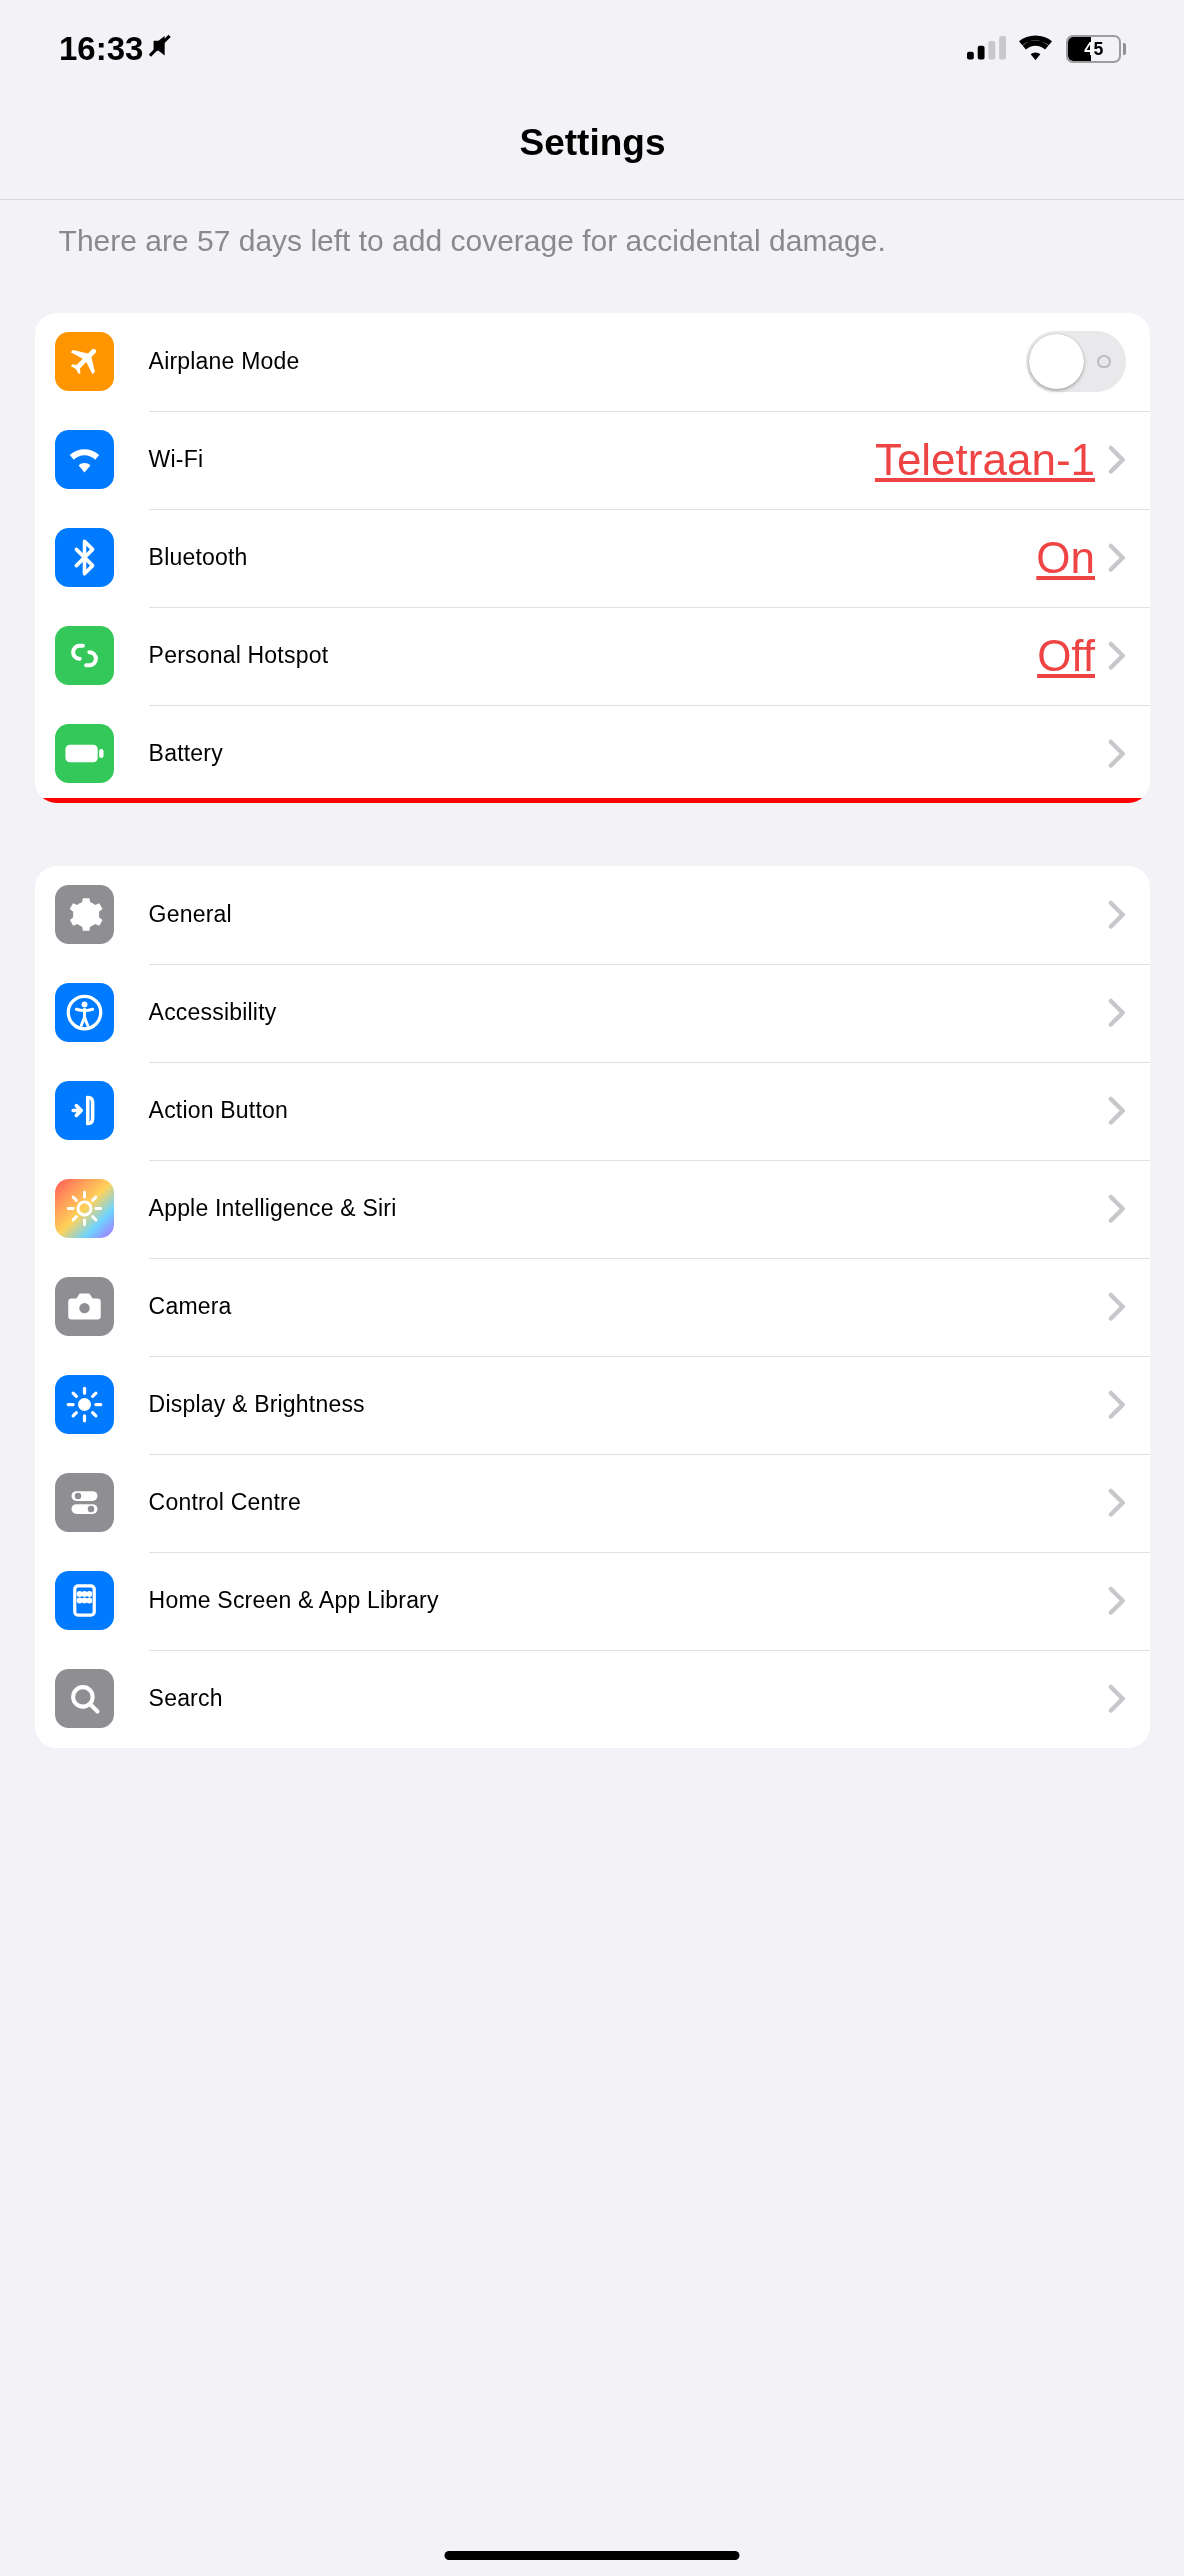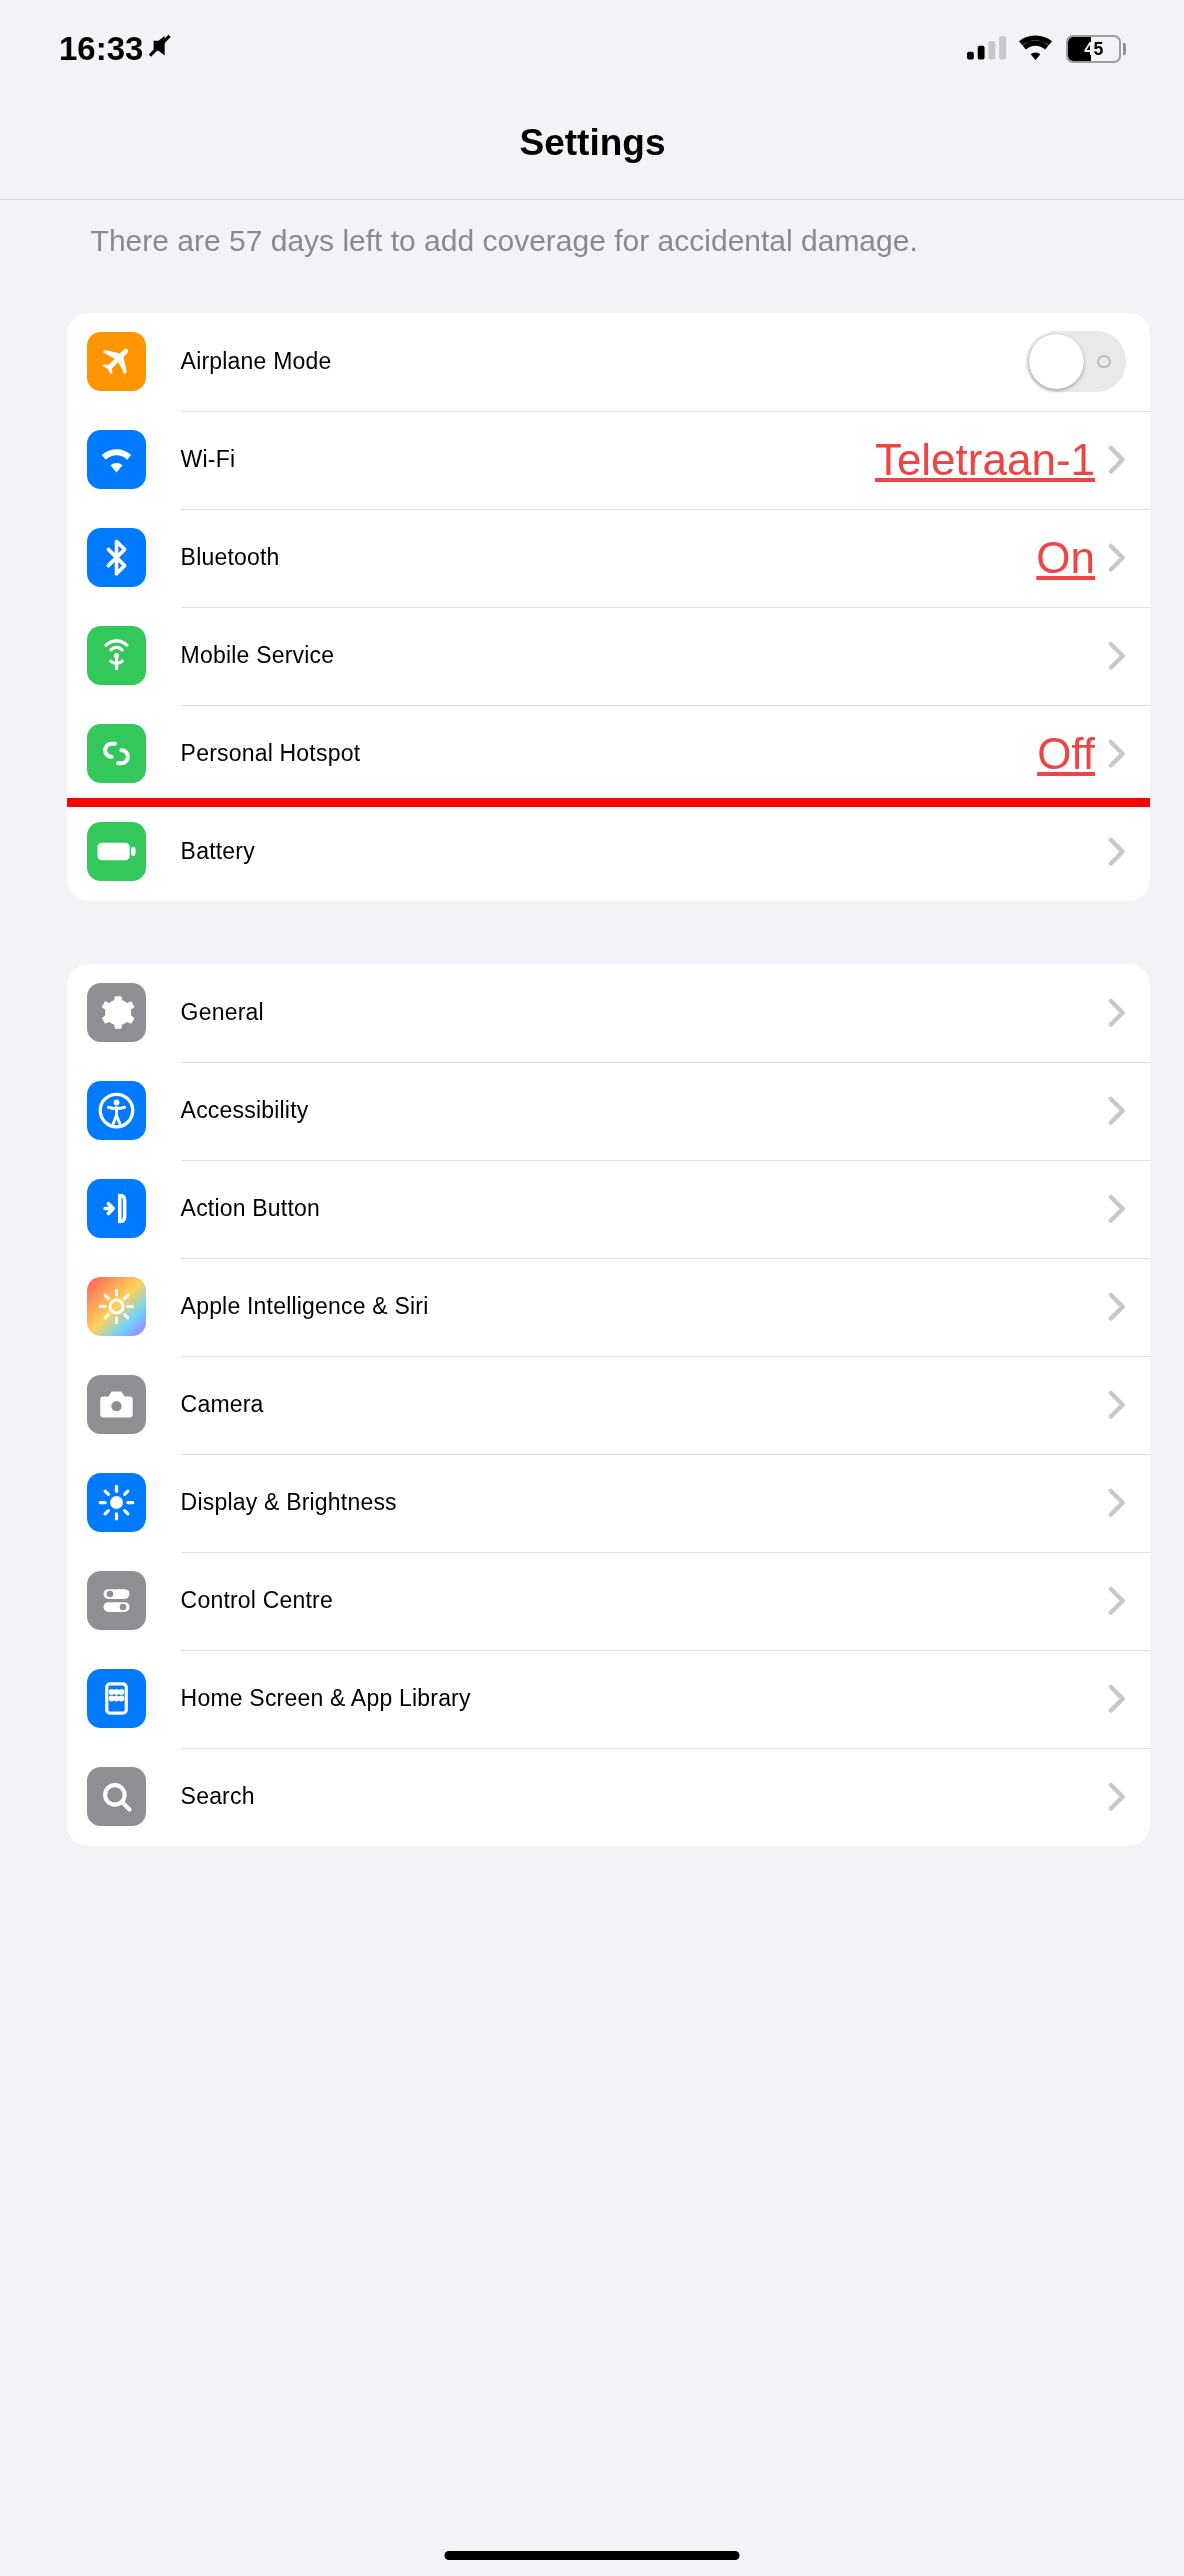--- a/index.html
+++ b/index.html
@@ -21,21 +21,21 @@
 }
 .status-left { display: flex; align-items: center; gap: 2px; }
 .status-right { display: flex; align-items: center; gap: 13.8px; }
 .nav-title {
   text-align: center;
   font-size: 37px;
   font-weight: 700;
   padding: 23.6px 0 35px 0;
   border-bottom: 1px solid rgba(0,0,0,0.10);
 }
-.content { padding: 0 35px 196px 35px; margin-left: 32px; }
+.content { padding: 0 35px 196px 35px; }
 .footer-text {
   color: #8a8a8e;
   font-size: 30px;
   line-height: 1.35;
   padding: 21.6px 23.6px 51px 23.6px;
 }
 .group {
   background: #fff;
   border-radius: 21.6px;
   overflow: hidden;
@@ -263,34 +263,20 @@
       </span>
       <span class="row-label">Bluetooth</span>
       <span class="row-value">On</span>
       <span class="chevron">
           <svg width="19.6" height="29.5" viewBox="0 0 12 20">
             <path d="M2 2l8 8-8 8" stroke="#c7c7cc" stroke-width="3" fill="none" stroke-linecap="round" stroke-linejoin="round"></path>
           </svg>
         </span>
     </div>
 
-    <div class="row">
-      <span class="icon-wrap" style="background:#34c759">
-        <svg width="39" height="39" viewBox="0 0 24 24" fill="none" stroke="#fff" stroke-width="2">
-            <path d="M12 12v8M8.5 8.5a5 5 0 0 1 7 0M5.6 5.6a9 9 0 0 1 12.8 0M8.5 15.5a5 5 0 0 0 7 0" stroke-linecap="round"></path>
-            <circle cx="12" cy="12" r="1.6" fill="#fff" stroke="none"></circle>
-          </svg>
-      </span>
-      <span class="row-label">Mobile Service</span>
-      <span class="chevron">
-          <svg width="19.6" height="29.5" viewBox="0 0 12 20">
-            <path d="M2 2l8 8-8 8" stroke="#c7c7cc" stroke-width="3" fill="none" stroke-linecap="round" stroke-linejoin="round"></path>
-          </svg>
-        </span>
-    </div>
 
     <div class="row">
       <span class="icon-wrap" style="background:#34c759">
         <svg width="39" height="39" viewBox="0 0 24 24" fill="none" stroke="#fff" stroke-width="2.5">
             <path d="M9 14a4 4 0 1 1 0-8h2m4 4a4 4 0 1 1 0 8h-2" stroke-linecap="round"></path>
           </svg>
       </span>
       <span class="row-label">Personal Hotspot</span>
       <span class="row-value">Off</span>
       <span class="chevron">

